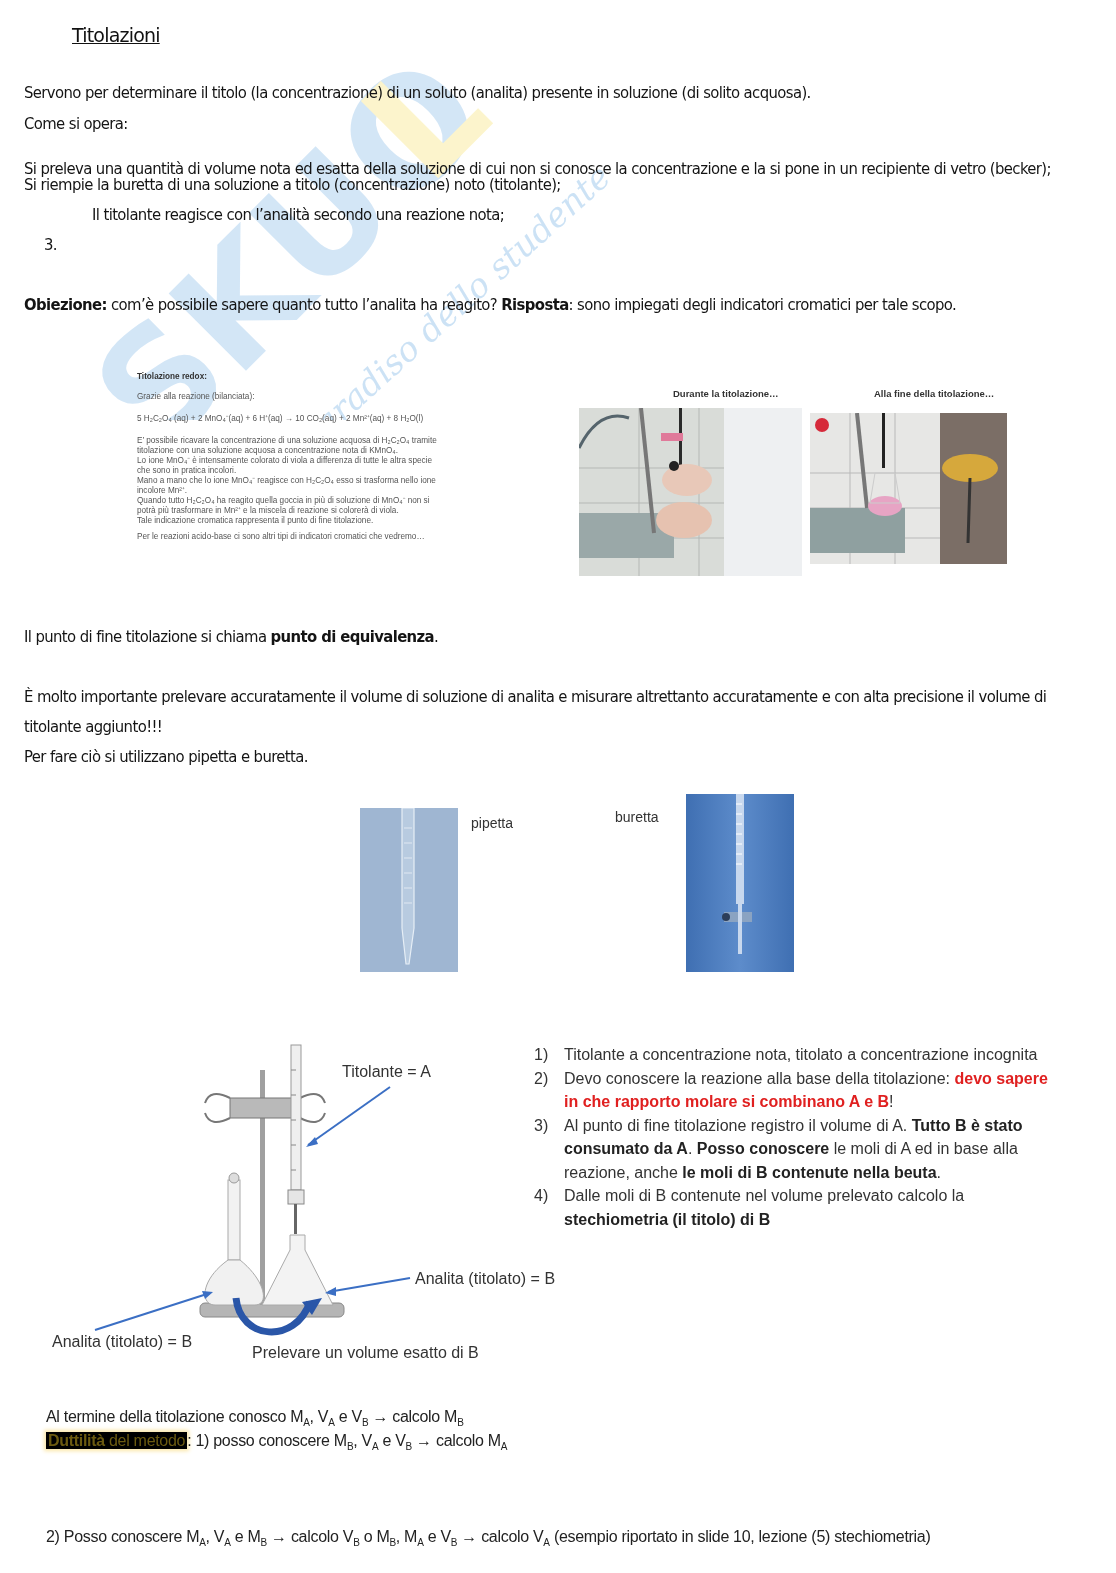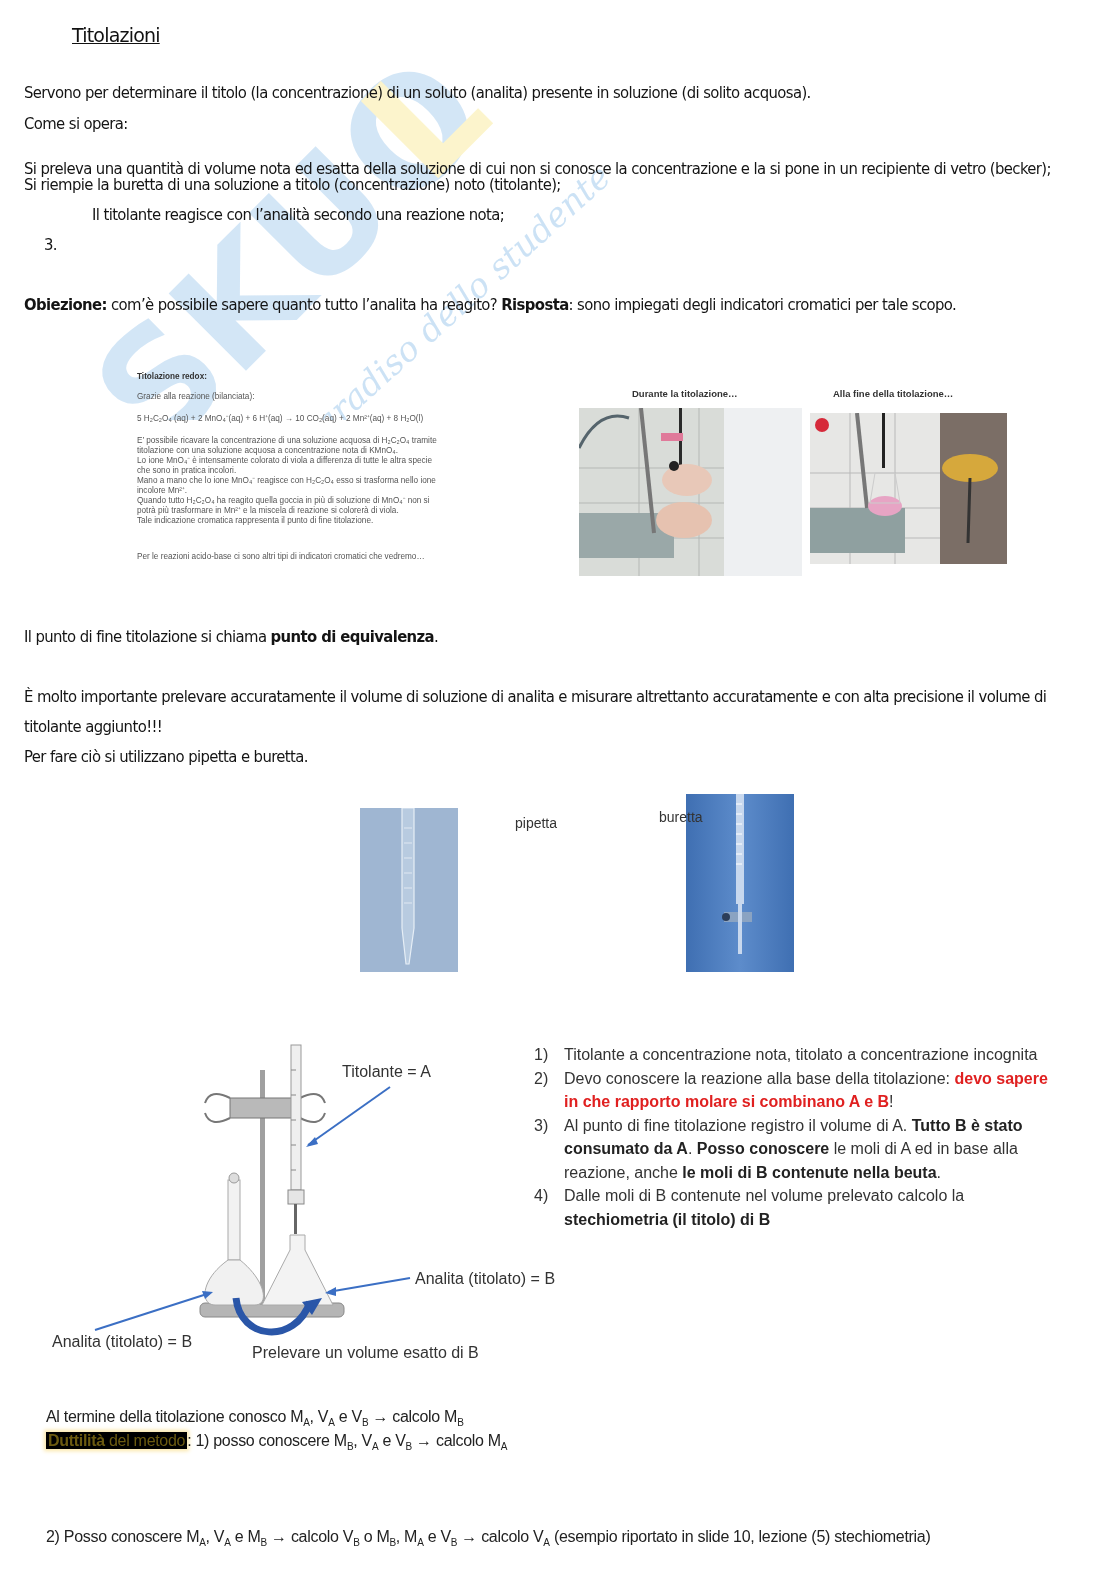--- a/index.html
+++ b/index.html
@@ -4,23 +4,23 @@
 <style>
   html, body { margin:0; padding:0; background:#ffffff; }
   body { width:1116px; height:1573px; position:relative; overflow:hidden; font-family:"DejaVu Sans", sans-serif; color:#111; }
   .page { position:absolute; left:0; top:0; width:1116px; height:1573px; }
   .hand { font-family:"DejaVu Sans Condensed","DejaVu Sans", sans-serif; font-stretch:condensed; font-size:16.5px; letter-spacing:-0.6px; line-height:20px; position:absolute; white-space:nowrap; color:#141414;margin-top:23px; }
   .hand b { font-weight:bold; }
   .title { position:absolute; left:24px; top:24px; font-size:19px; text-decoration:underline; font-family:"DejaVu Sans", sans-serif; letter-spacing:-0.8px;margin-left:48px; }
   .watermark { position:absolute; left:30px; top:40px; width:640px; height:380px; pointer-events:none; }
   .slide { position:absolute; font-family:"Liberation Sans", sans-serif; color:#555; font-size:8.2px; line-height:10px; }
   .slide .h { font-weight:bold; color:#333; }
-  .caption { position:absolute; font-family:"Liberation Sans", sans-serif; font-size:9.5px; font-weight:bold; color:#333; }
+  .caption { position:absolute; font-family:"Liberation Sans", sans-serif; font-size:9.5px; font-weight:bold; color:#333;margin-left:41px; }
   .photo { position:absolute; overflow:hidden; }
-  .lbl { position:absolute; font-family:"Liberation Sans", sans-serif; font-size:14px; color:#333;margin-left:44px; }
+  .lbl { position:absolute; font-family:"Liberation Sans", sans-serif; font-size:14px; color:#333; }
   .diag-lbl { position:absolute; font-family:"Liberation Sans", sans-serif; font-size:16px; color:#333; white-space:nowrap; }
   .steps { position:absolute; left:534px; top:1043px; width:530px; font-family:"Liberation Sans", sans-serif; font-size:16px; line-height:23.5px; color:#333; }
   .steps .row { display:flex; }
   .steps .num { width:30px; flex:none; }
   .steps .red { color:#e02020; font-weight:bold; }
   .steps b { color:#222; }
   .formula { position:absolute; left:46px; font-family:"Liberation Sans", sans-serif; font-size:16px; color:#222; white-space:nowrap; letter-spacing:-0.3px; }
   .formula sub { font-size:10px; }
   .hl { background:#000000; color:#6b5a10; padding:0 2px; box-shadow:0 0 4px 2px #fbe7a8; }
 </style>
@@ -60,21 +60,21 @@
       <div>E’ possibile ricavare la concentrazione di una soluzione acquosa di H₂C₂O₄ tramite</div>
       <div>titolazione con una soluzione acquosa a concentrazione nota di KMnO₄.</div>
       <div> Lo ione MnO₄⁻ è intensamente colorato di viola a differenza di tutte le altra specie</div>
       <div>che sono in pratica incolori.</div>
       <div>Mano a mano che lo ione MnO₄⁻ reagisce con H₂C₂O₄ esso si trasforma nello ione</div>
       <div>incolore Mn²⁺.</div>
       <div>Quando tutto H₂C₂O₄ ha reagito quella goccia in più di soluzione di MnO₄⁻ non si</div>
       <div>potrà più trasformare in Mn²⁺ e la miscela di reazione si colorerà di viola.</div>
       <div>Tale indicazione cromatica rappresenta il punto di fine titolazione.</div>
     </div>
-    <div style="margin-top:26px;">Per le reazioni acido-base ci sono altri tipi di indicatori cromatici che vedremo…</div>
+    <div style="margin-top:6px;">Per le reazioni acido-base ci sono altri tipi di indicatori cromatici che vedremo…</div>
   </div>
 
   <div class="caption" style="left:632px;top:388px;">Durante la titolazione…</div>
   <div class="caption" style="left:833px;top:388px;">Alla fine della titolazione…</div>
 
   <svg class="photo" style="left:579px;top:408px;width:223px;height:168px;" viewBox="0 0 223 168">
     <rect width="223" height="168" fill="#d9dcd8"></rect>
     <g stroke="#b5b8b5" stroke-width="1">
         <line x1="0" y1="60" x2="223" y2="60"></line>
         <line x1="0" y1="95" x2="223" y2="95"></line>

